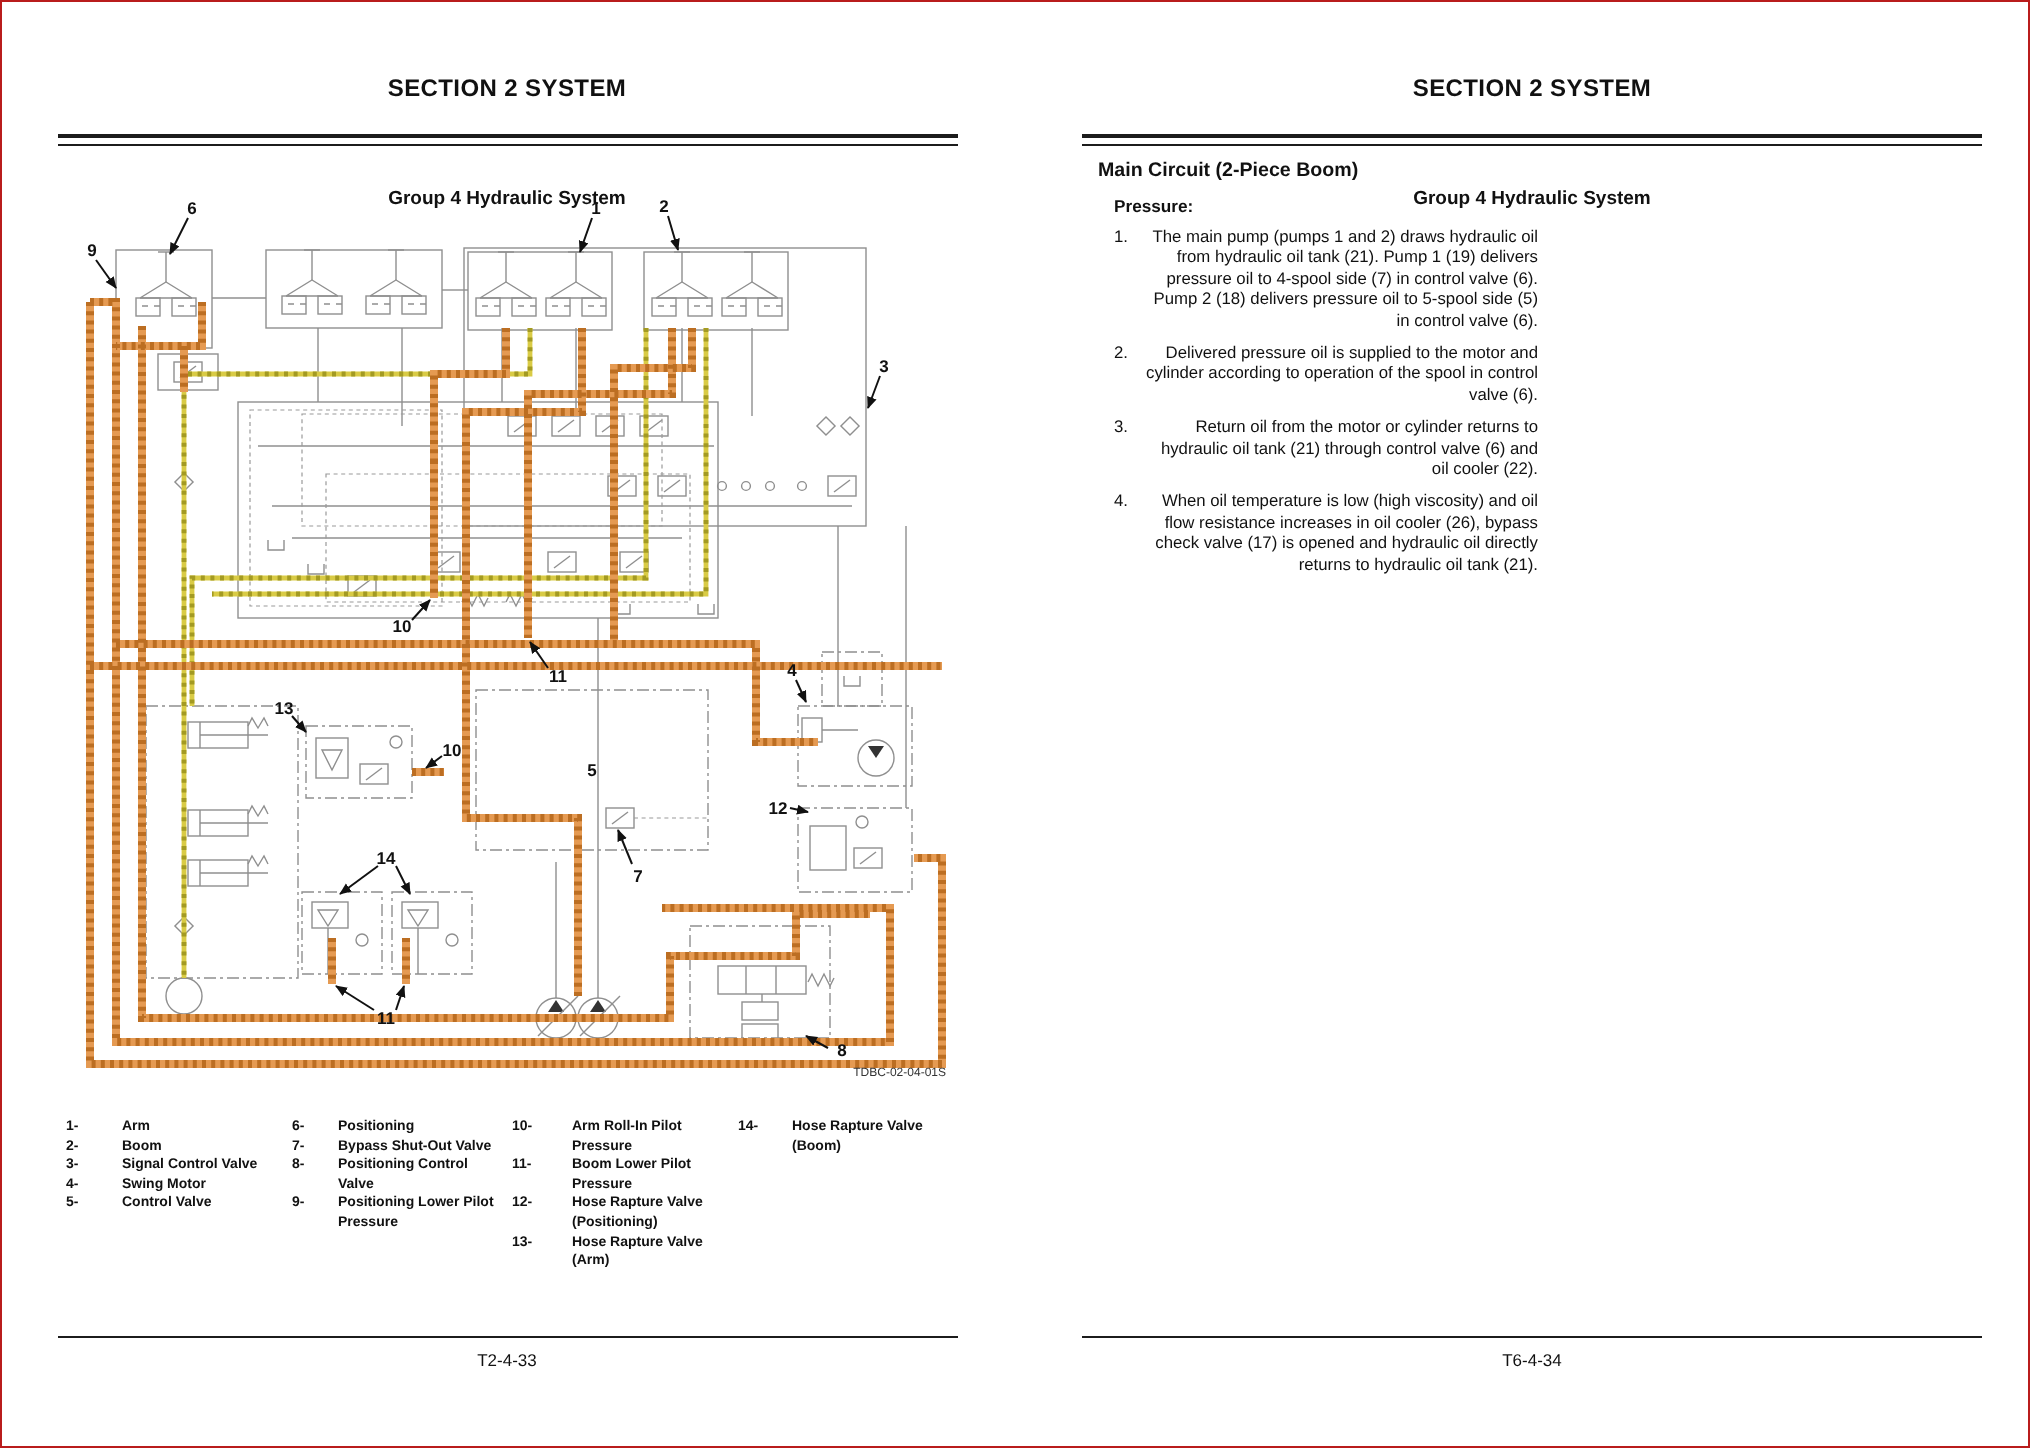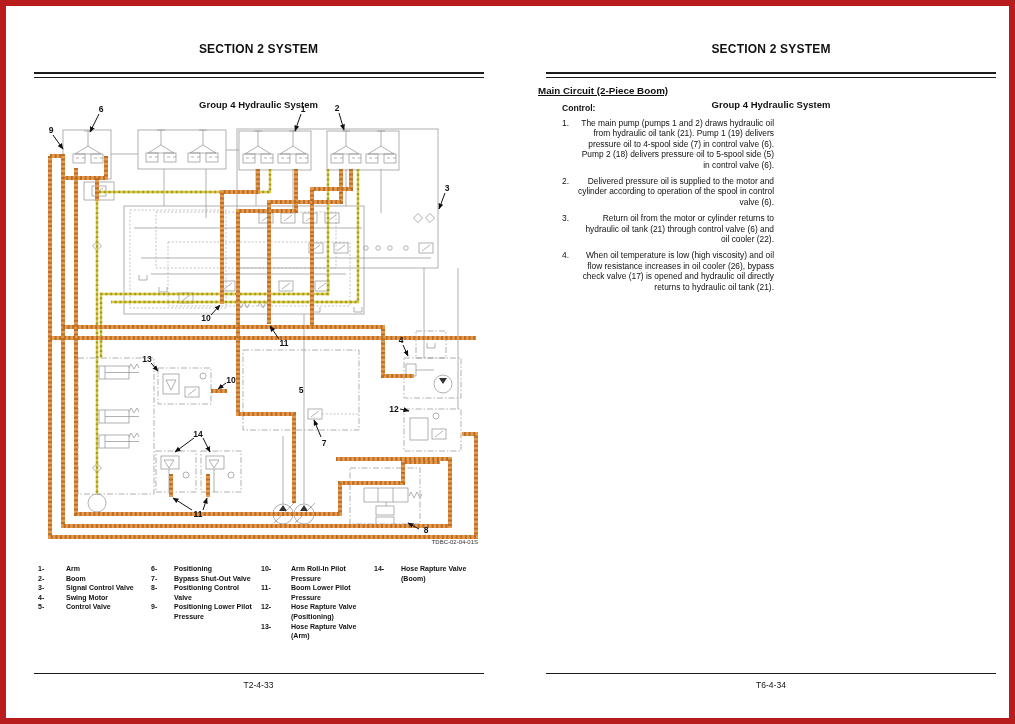--- a/index.html
+++ b/index.html
@@ -1,25 +1,25 @@
 <!DOCTYPE html>
 <html><head>
 <meta charset="utf-8">
 <title>SECTION 2 SYSTEM</title>
 <style>
   html,body{margin:0;padding:0;background:#fff;}
   body{width:1015px;height:724px;position:relative;font-family:"Liberation Sans",sans-serif;color:#111;}
-  .canvas{position:absolute;inset:0;border:6px solid #b91c1c;background:#fff;}
+  .canvas{position:absolute;inset:0;border:1px solid #b91c1c;background:#fff;}
   .hdr1{position:absolute;top:36px;font-size:12px;font-weight:bold;letter-spacing:.2px;text-align:center;}
   .hdr2{position:absolute;top:53px;font-size:9.5px;font-weight:bold;text-align:center;margin-top:40px;}
   .dblrule{position:absolute;top:66px;height:3px;border-top:2px solid #1c1c1c;border-bottom:1px solid #1c1c1c;}
   .botrule{position:absolute;top:667px;height:0;border-top:1.2px solid #1c1c1c;}
   .pgnum{position:absolute;top:674px;font-size:8.5px;font-weight:normal;text-align:center;}
   
-  .rp-title{position:absolute;left:532px;top:79px;font-size:9.8px;font-weight:bold;text-decoration:underline;}
+  .rp-title{position:absolute;left:548px;top:79px;font-size:9.8px;font-weight:bold;}
   .rp-outline{position:absolute;left:556px;top:97px;font-size:8.6px;font-weight:bold;}
   .rp-list{position:absolute;left:556px;top:112px;width:212px;font-size:8.4px;line-height:10.4px;}
   .oitem{display:flex;margin-bottom:6px;}
   .onum{flex:0 0 14px;}
   .otext{flex:1;text-align:right;}
   
   .legend-col{position:absolute;top:558px;font-size:7px;line-height:9.6px;font-weight:bold;}
   .litem{display:flex;}
   .ln{flex:0 0 26px;}
   .c1 .ln{flex-basis:28px}.c2 .ln{flex-basis:23px}.c3 .ln{flex-basis:30px}.c4 .ln{flex-basis:27px}
@@ -322,21 +322,21 @@
   </div>
 
   <div class="botrule" style="left:28px;width:450px;"></div>
   <div class="pgnum" style="left:25px;width:455px;">T2-4-33</div>
 
   <div class="hdr1" style="left:540px;width:450px;">SECTION 2 SYSTEM</div>
   <div class="hdr2" style="left:540px;width:450px;">Group 4 Hydraulic System</div>
   <div class="dblrule" style="left:540px;width:450px;"></div>
 
   <div class="rp-title">Main Circuit (2-Piece Boom)</div>
-  <div class="rp-outline">Control:</div>
+  <div class="rp-outline">Pressure:</div>
 
   <div class="rp-list">
     <div class="oitem">
       <span class="onum">1.</span>
       <span class="otext">The main pump (pumps 1 and 2) draws hydraulic oil from hydraulic oil tank (21). Pump 1 (19) delivers pressure oil to 4-spool side (7) in control valve (6). Pump 2 (18) delivers pressure oil to 5-spool side (5) in control valve (6).</span>
     </div>
     <div class="oitem">
       <span class="onum">2.</span>
       <span class="otext">Delivered pressure oil is supplied to the motor and cylinder according to operation of the spool in control valve (6).</span>
     </div>

